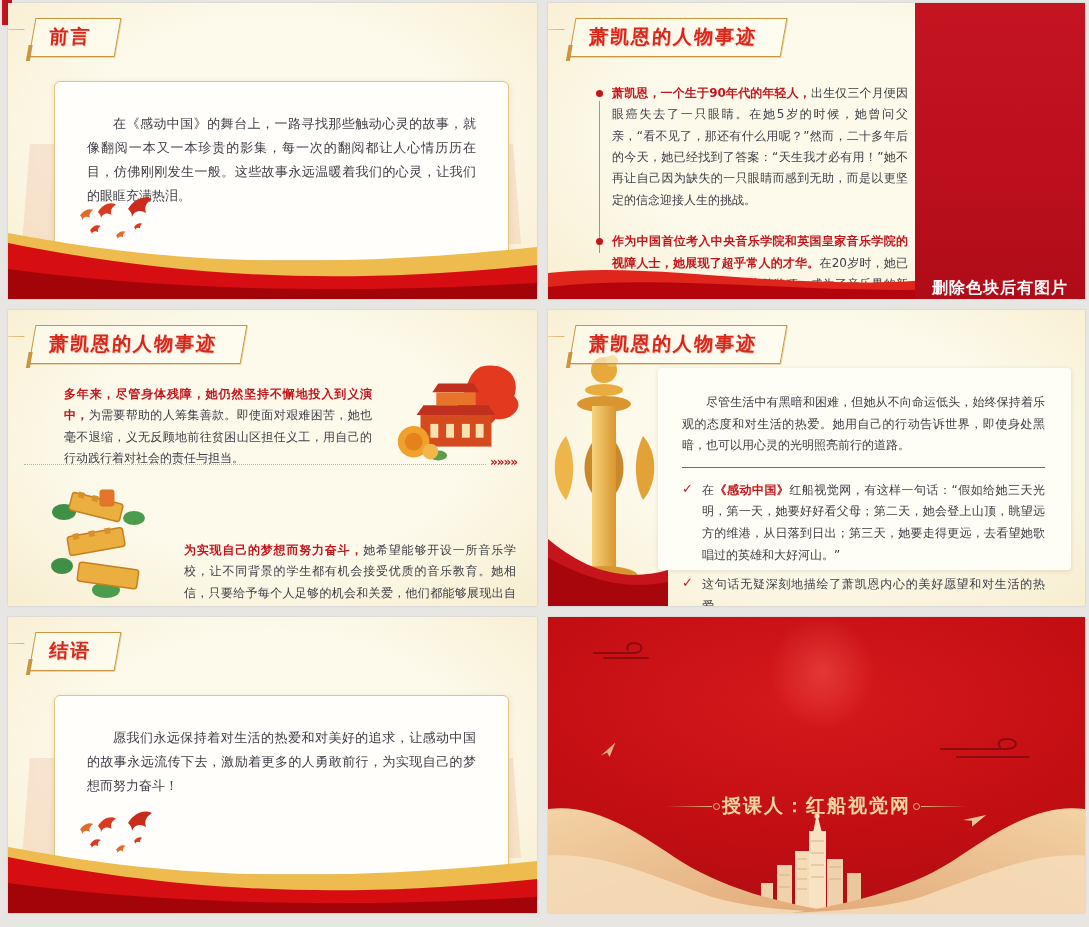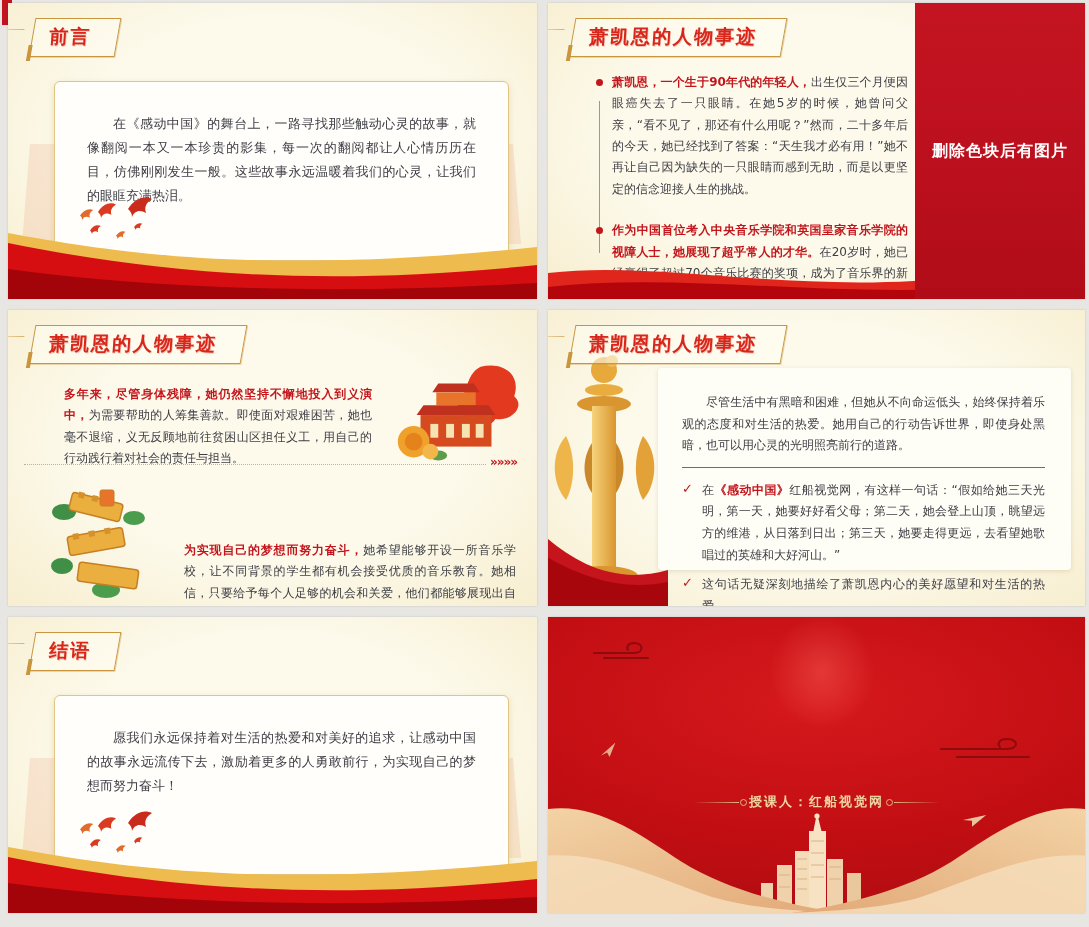--- a/index.html
+++ b/index.html
@@ -47,29 +47,29 @@
     box-shadow:0 2px 6px rgba(190,150,60,.25);
     padding:30px 32px 0 32px;box-sizing:border-box;
   }
   .bldg{position:absolute;bottom:55px;width:66px;height:100px;background:rgba(231,128,96,.16);clip-path:polygon(12% 0,88% 0,100% 100%,0 100%);z-index:1;}
   .bldg.left{left:14px;}
   .bldg.right{right:16px;}
   .birds{position:absolute;left:68px;bottom:52px;width:140px;height:56px;z-index:5;}
   .ribbon{position:absolute;left:0;right:0;bottom:0;width:100%;height:78px;z-index:4;display:block;}
 
   
-  .s2 .content{position:absolute;left:64px;top:69px;width:296px;z-index:3;}
+  .s2 .content{position:absolute;left:64px;top:80px;width:296px;z-index:3;}
   .vline{position:absolute;left:51px;top:98px;height:152px;width:1px;background:rgba(195,22,28,.55);z-index:2;}
   .bullet{position:relative;margin-bottom:20px;}
   .bullet .dot{position:absolute;left:-16px;top:7px;width:7px;height:7px;border-radius:50%;background:#c3161c;}
   .bullet .txt{font-size:12px;line-height:1.78;margin:0;}
   .overlay-block{
     position:absolute;top:0;right:0;bottom:0;width:170px;z-index:6;
     background:linear-gradient(180deg,#c41422 0%,#bb0f1d 60%,#b00c18 100%);
-    display:flex;align-items:center;justify-content:center;
+    display:flex;align-items:flex-end;justify-content:center;
   }
   .overlay-text{color:#fff;font-weight:bold;font-size:16px;letter-spacing:1px;}
   .ribbon-sm{position:absolute;left:0;bottom:0;width:100%;height:40px;z-index:4;display:block;}
 
   
   .s3 .p1{position:absolute;left:56px;top:74px;width:308px;z-index:3;}
   .s3 .p2{position:absolute;left:176px;top:230px;width:332px;z-index:3;}
   .s3 .p1 .txt,.s3 .p2 .txt{font-size:12px;line-height:1.78;}
   .tam{position:absolute;right:12px;top:52px;width:138px;height:112px;z-index:2;}
   .wall{position:absolute;left:40px;top:178px;width:122px;height:112px;z-index:2;}
@@ -91,21 +91,21 @@
   
   .s6{background:radial-gradient(120% 95% at 50% 28%, #d6191c 0%, #c20e13 48%, #a50b10 100%);}
   .s6 .beam{position:absolute;left:38%;top:-20px;width:26%;height:150px;background:radial-gradient(closest-side, rgba(255,110,100,.38), transparent 75%);z-index:1;}
   .thanks{
     position:absolute;top:74px;left:0;width:100%;text-align:center;z-index:4;
     font-family:"DejaVu Serif","Liberation Serif",serif;font-weight:bold;
     font-size:58px;letter-spacing:10px;color:#f3dfaf;
     text-shadow:2px 3px 2px rgba(90,0,0,.55);white-space:nowrap;
   }
   .presenter-row{position:absolute;top:176px;left:0;width:100%;display:flex;align-items:center;justify-content:center;gap:10px;z-index:4;}
-  .presenter-text{color:#efd6a0;font-size:13px;font-weight:bold;letter-spacing:2px;}
+  .presenter-text{color:#efd6a0;font-size:19px;font-weight:bold;letter-spacing:2px;}
   .deco-line{position:relative;width:46px;height:1px;background:#dcb87f;}
   .deco-line.l{background:linear-gradient(to left,#dcb87f,rgba(220,184,127,0));}
   .deco-line.r{background:linear-gradient(to right,#dcb87f,rgba(220,184,127,0));}
   .deco-line .ring{position:absolute;top:-3px;width:5px;height:5px;border:1px solid #dcb87f;border-radius:50%;background:transparent;}
   .deco-line.l .ring{right:-8px;}
   .deco-line.r .ring{left:-8px;}
   .cloud{position:absolute;z-index:2;}
   .cloud.c1{left:42px;top:22px;width:70px;height:22px;}
   .cloud.c2{right:48px;top:120px;width:100px;height:26px;}
   .plane{position:absolute;z-index:3;}

